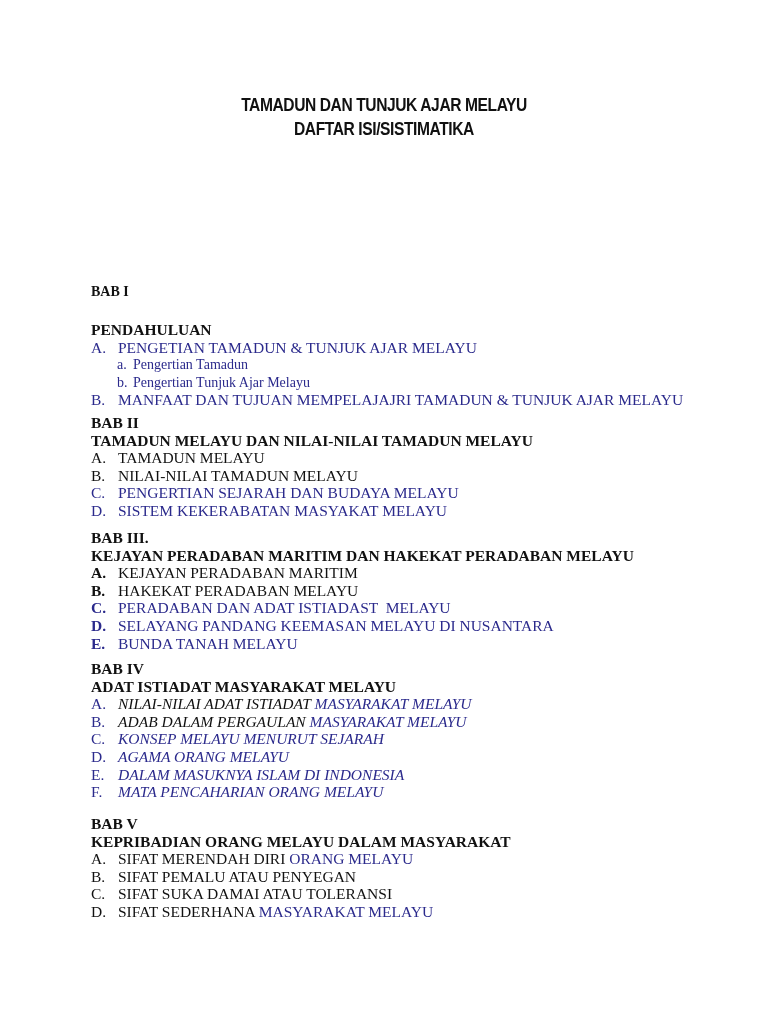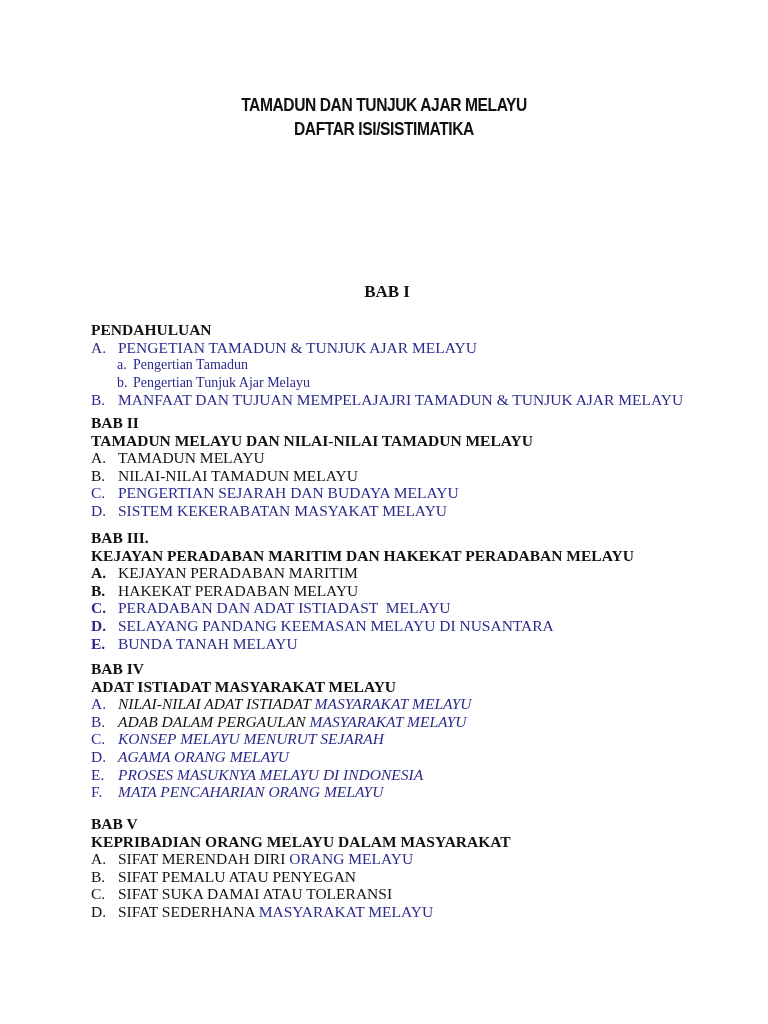--- a/index.html
+++ b/index.html
@@ -52,23 +52,22 @@
       position: absolute;
       left: 91px;
     }
     .bab-label {
       font-weight: bold;
       font-size: 15.5px;
       line-height: 17.6px;
       white-space: nowrap;
     }
     .bab-label.big {
-      font-size: 17px;
+      font-size: 14px;
       line-height: 22px;
-      text-align: center;
     }
     .bab-subtitle {
       font-weight: bold;
       font-size: 15.5px;
       line-height: 17.6px;
       white-space: nowrap;
     }
     .item {
       font-size: 15.5px;
       line-height: 17.6px;
@@ -185,21 +184,21 @@
     <div class="item italic blue">
       <span class="letter">C.</span>
       <span class="text">KONSEP MELAYU MENURUT SEJARAH</span>
     </div>
     <div class="item italic blue">
       <span class="letter">D.</span>
       <span class="text">AGAMA ORANG MELAYU</span>
     </div>
     <div class="item italic blue">
       <span class="letter">E.</span>
-      <span class="text">PROSES MASUKNYA MELAYU DI INDONESIA</span>
+      <span class="text">DALAM MASUKNYA ISLAM DI INDONESIA</span>
     </div>
     <div class="item italic blue">
       <span class="letter">F.</span>
       <span class="text">MATA PENCAHARIAN ORANG MELAYU</span>
     </div>
   </div>
 
   <div class="bab" style="top:815px;">
     <div class="bab-label">BAB V</div>
     <div class="bab-subtitle">KEPRIBADIAN ORANG MELAYU DALAM MASYARAKAT</div>

